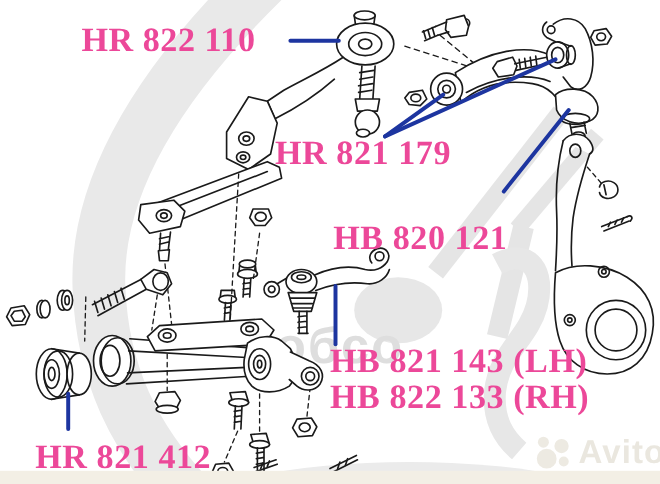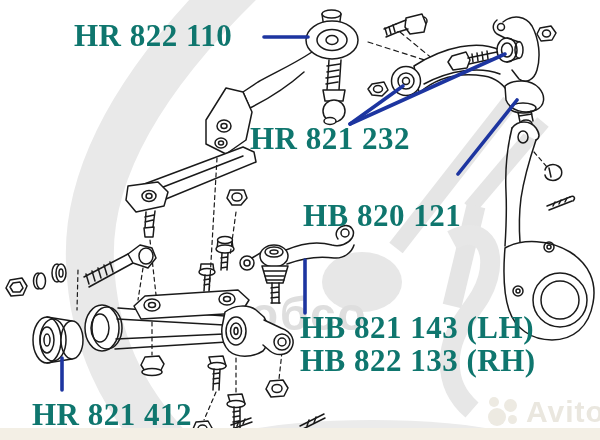--- a/index.html
+++ b/index.html
@@ -1,19 +1,19 @@
 <!DOCTYPE html>
 <html><head>
 <meta charset="utf-8">
 <style>
   html,body{margin:0;padding:0;background:#fff;}
   .stage{position:relative;width:600px;height:440px;background:#ffffff;overflow:hidden;
          font-family:"Liberation Serif", serif;}
   .stage svg{position:absolute;left:0;top:0;}
-  .part-label{position:absolute;color:#0f766e;font-weight:700;font-size:31px;line-height:1;
+  .part-label{position:absolute;color:#ec4899;font-weight:700;font-size:31px;line-height:1;
               letter-spacing:.5px;white-space:nowrap;font-family:"Liberation Serif", serif;}
   .lbl-1{left:74px;top:20px;}
   .lbl-2{left:250px;top:123px;}
   .lbl-3{left:303px;top:172px;margin-top:28px;}
   .lbl-4{left:300px;top:312px;}
   .lbl-5{left:300px;top:345px;}
   .lbl-6{left:32px;top:388px;margin-top:11px;}
   .footer-strip{position:absolute;left:0;top:428px;width:600px;height:12px;background:#f3efe5;}
   .avito{position:absolute;left:486px;top:394px;display:flex;align-items:center;gap:4px;}
   .avito-logo{position:relative;width:36px;height:36px;}
@@ -222,21 +222,21 @@
       <line x1="350" y1="124" x2="505" y2="54"></line>
       <line x1="458" y1="174" x2="517" y2="100"></line>
       <line x1="305" y1="260" x2="305" y2="313"></line>
       <line x1="62" y1="358" x2="62" y2="390"></line>
     </g>
   </svg>
 
   <div class="footer-strip"></div>
 
   <div class="part-label lbl-1">HR 822 110</div>
-  <div class="part-label lbl-2">HR 821 232</div>
+  <div class="part-label lbl-2">HR 821 179</div>
   <div class="part-label lbl-3">HB 820 121</div>
   <div class="part-label lbl-4">HB 821 143 (LH)</div>
   <div class="part-label lbl-5">HB 822 133 (RH)</div>
   <div class="part-label lbl-6">HR 821 412</div>
 
   <div class="avito">
     <span class="avito-logo">
       <i class="c1"></i>
         <i class="c2"></i>
         <i class="c3"></i>

